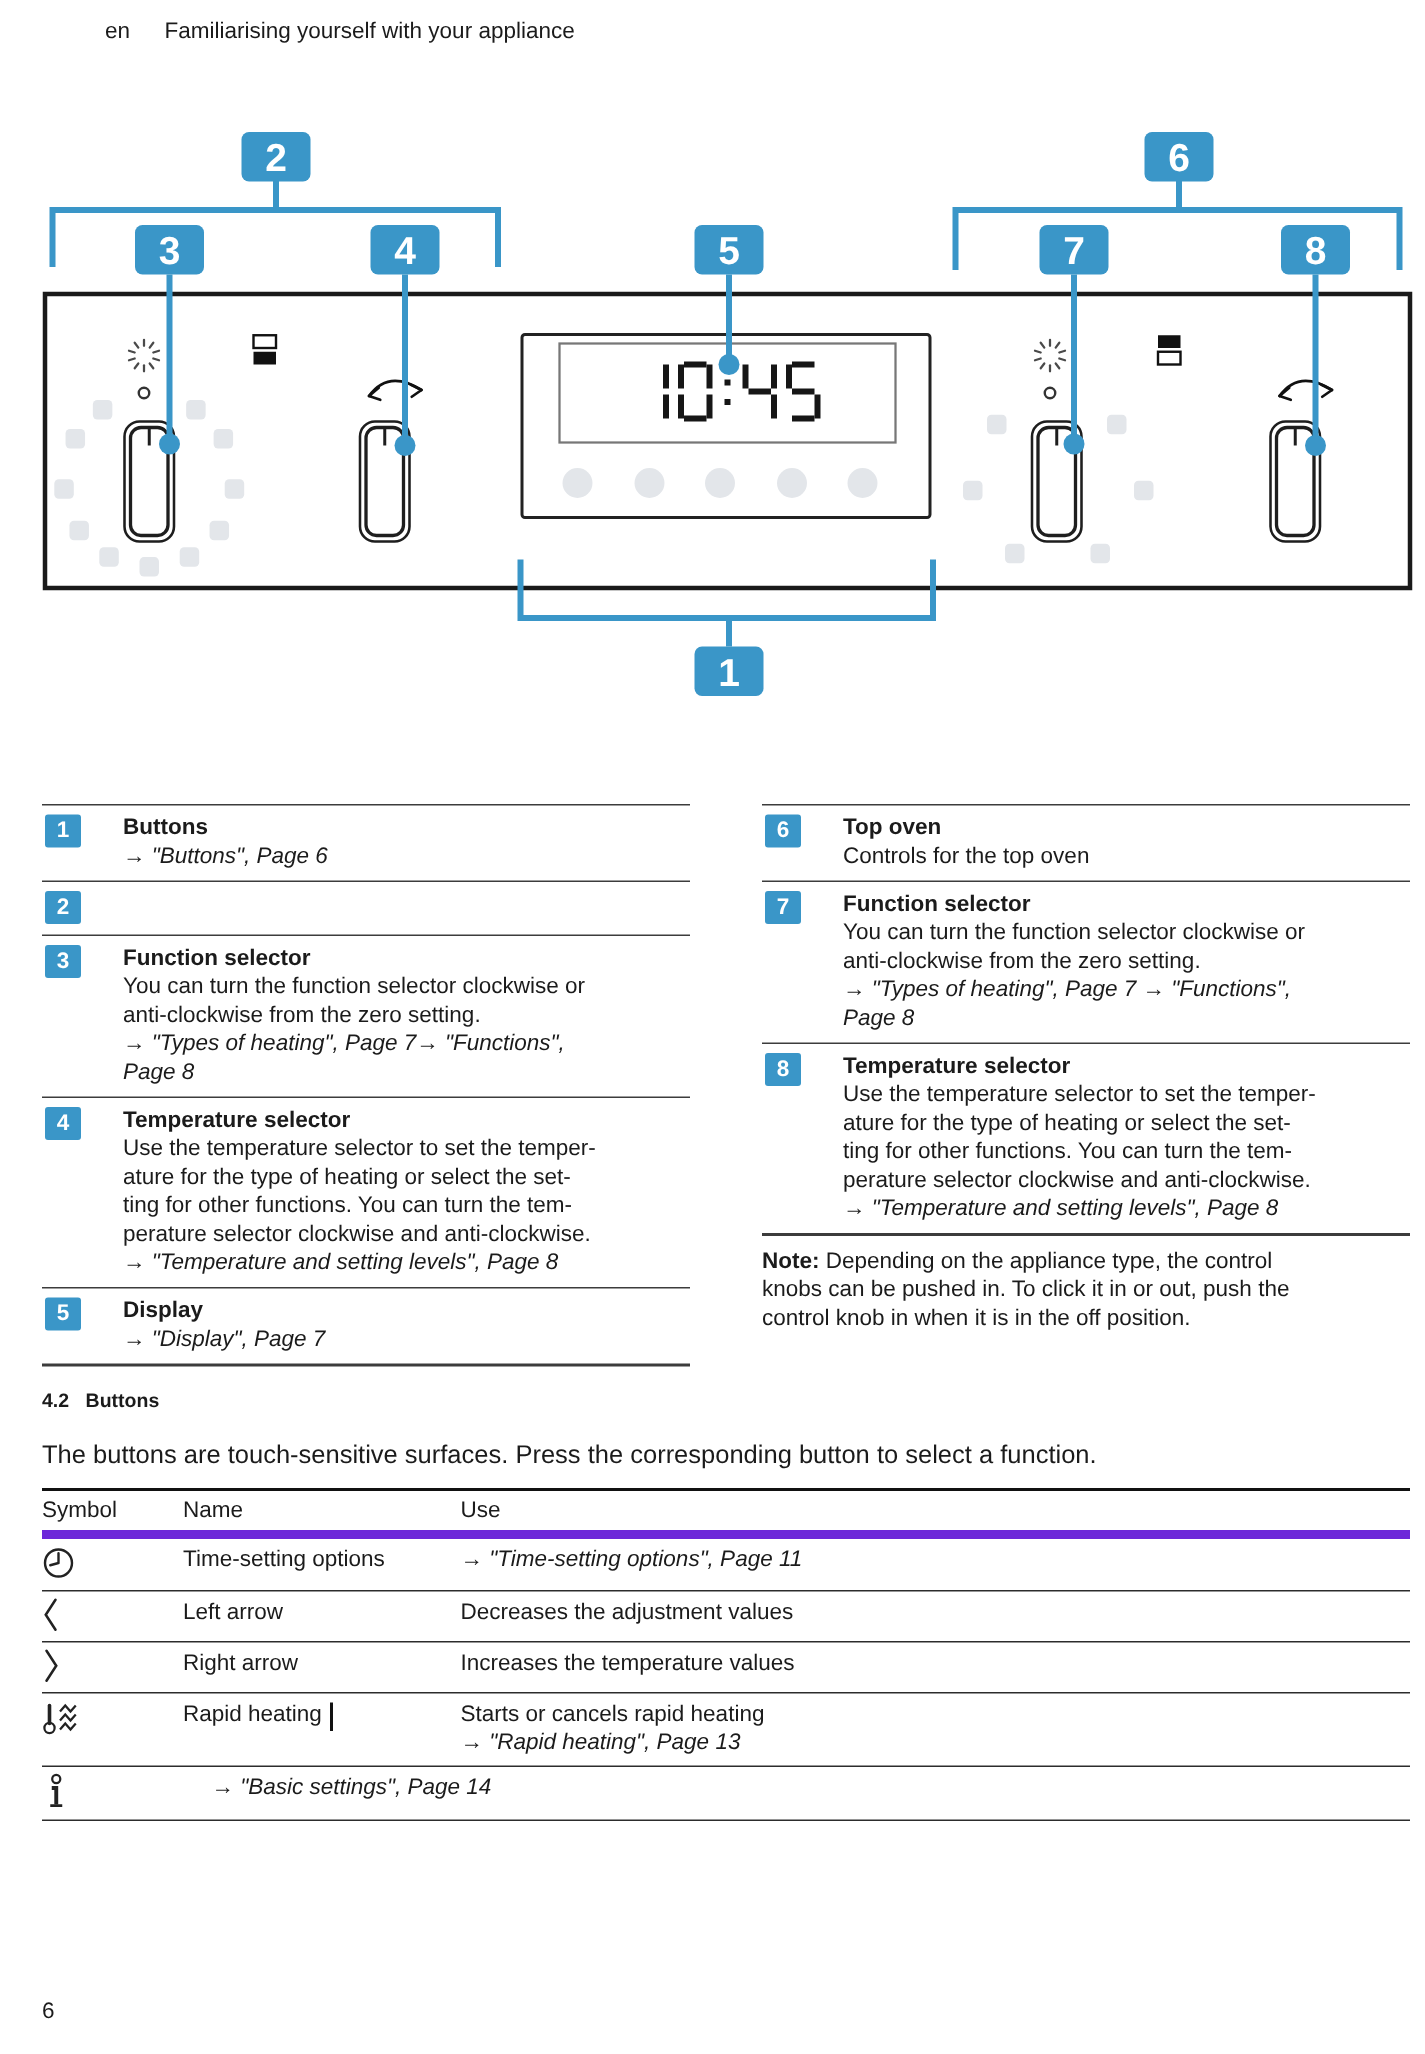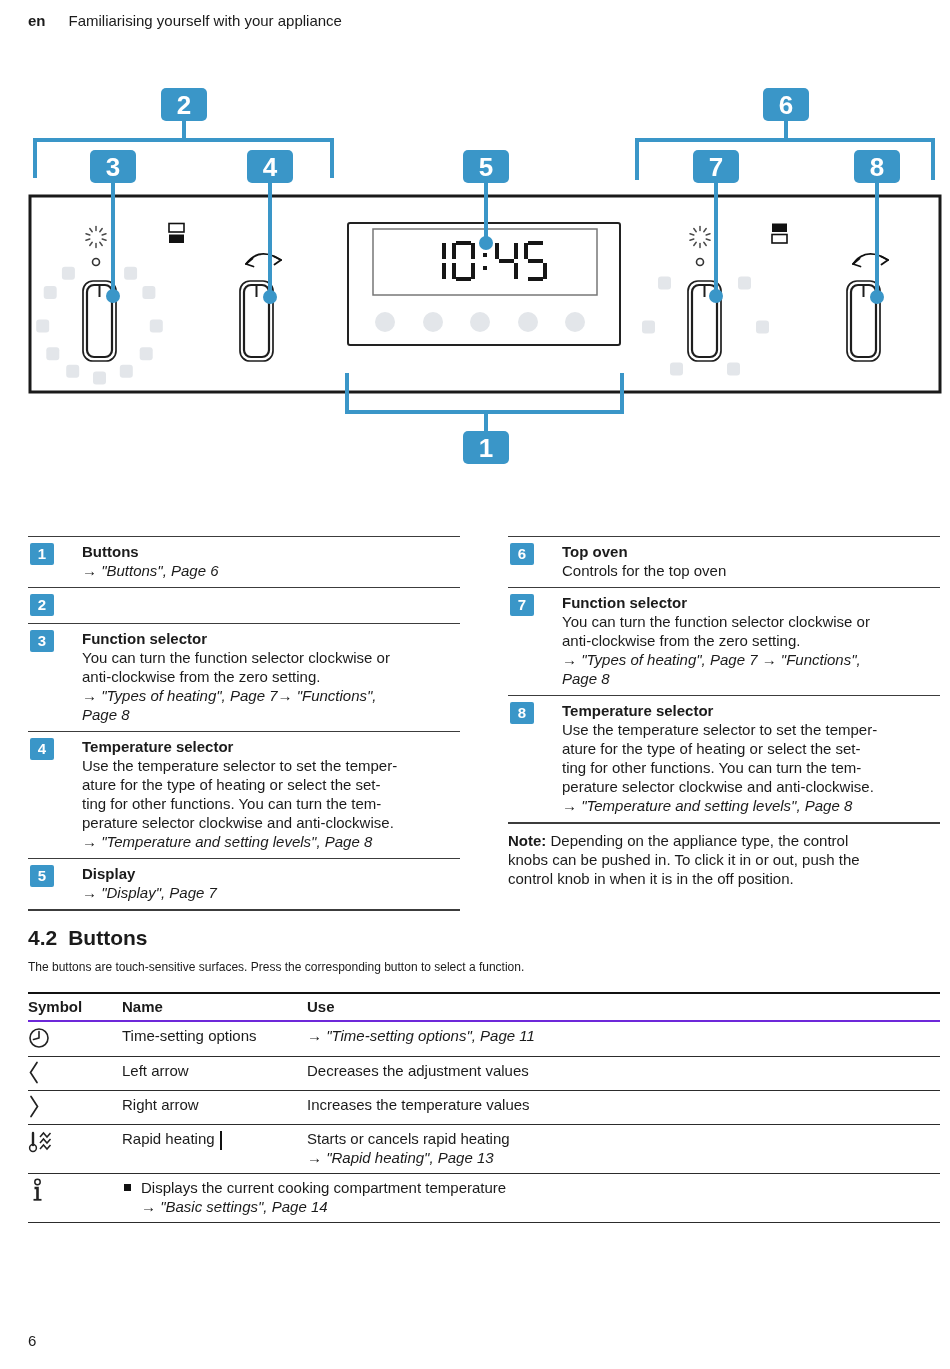--- a/index.html
+++ b/index.html
@@ -3,21 +3,21 @@
 <meta charset="utf-8">
 <style>
   html,body{margin:0;padding:0;background:#ffffff;}
   .page{position:relative;width:950px;height:1369px;background:#fff;
         font-family:"Liberation Sans",sans-serif;color:#1b1b1b;overflow:hidden;}
   .b{font-weight:bold;}
   .ml{white-space:pre-line;}
 
   
   .hdr{position:absolute;left:28px;top:12px;font-size:15px;}
-  .hdr .lang{font-weight:bold;}
+  .hdr .lang{font-weight:normal;margin-left:42px;}
   .hdr .title{margin-left:23px;text-align:center;}
   .ftr{position:absolute;left:28px;top:1332px;font-size:15px;}
 
   
   .diagram{position:absolute;left:0;top:0;width:950px;height:480px;}
   .diagram svg{position:absolute;left:0;top:0;}
   .callout{position:absolute;width:46px;height:33px;border-radius:5px;background:#3a96c8;
            color:#fff;font-size:26px;font-weight:bold;display:flex;align-items:center;
            justify-content:center;line-height:1;}
 
@@ -42,28 +42,28 @@
   .legend-col.left{left:28px;} .legend-col.right{left:508px;}
   .legend-item{display:flex;border-top:1.5px solid #3c3c3c;padding:5px 0 7px;}
   .legend-item.last{border-bottom:2px solid #3c3c3c;}
   .badge{flex:0 0 24px;width:24px;height:22px;background:#3a96c8;color:#fff;text-align:center;
          font-weight:bold;font-size:15px;line-height:22px;border-radius:2px;margin:1px 28px 0 2px;}
   .legend-title{font-weight:bold;}
   .legend-ref{font-style:italic;}
   .note{margin-top:7px;}
 
   
-  .sec-head{position:absolute;left:28px;top:926px;font-size:21px;font-weight:bold;}
+  .sec-head{position:absolute;left:28px;top:926px;font-size:13px;font-weight:bold;}
   .sec-head .sec-title{margin-left:11px;}
-  .sec-intro{position:absolute;left:28px;top:960px;font-size:12px;}
+  .sec-intro{position:absolute;left:28px;top:960px;font-size:17px;}
 
   
   .btable{position:absolute;left:28px;top:992px;width:912px;font-size:15px;line-height:19px;}
   .trow{display:flex;border-bottom:1.7px solid #2c2c2c;padding:4px 0 6px;}
-  .trow.head{border-top:2.5px solid #111;border-bottom:2px solid #6d28d9;font-weight:bold;padding:3px 0 4px;}
+  .trow.head{border-top:2.5px solid #111;border-bottom:6px solid #6d28d9;font-weight:normal;padding:3px 0 4px;}
   .c-sym{flex:0 0 94px;}
   .c-name{flex:0 0 185px;}
   .c-use{flex:1;}
   .ref{font-style:italic;}
   .bullet-row{display:flex;}
   .bullet{flex:0 0 7px;width:7px;height:7px;background:#111;margin:6px 10px 0 2px;}
   .bullet-ref{margin-left:19px;}
   .mini-oven{display:inline-block;vertical-align:-2px;margin-left:5px;}
   .mini-oven .mo-top{width:12px;height:5px;border:1.5px solid #111;background:#fff;}
   .mini-oven .mo-bot{width:15px;height:8px;background:#111;margin-top:2px;}
@@ -370,23 +370,19 @@
 
     <div class="trow">
       <div class="c-sym">
         <svg class="symsvg" width="24" height="25" viewBox="0 0 24 25">
           <circle cx="9.5" cy="4" r="2.7" fill="none" stroke="#222" stroke-width="1.5"></circle>
           <path d="M6.5,10 H9.5 V21" fill="none" stroke="#222" stroke-width="2.6"></path>
           <path d="M5.5,21.8 H13.5" fill="none" stroke="#222" stroke-width="1.8"></path>
         </svg>
       </div>
       <div class="c-use">
-        <div class="bullet-row">
-          <span class="bullet"></span>
-          <span>Displays the current cooking compartment temperature</span>
-        </div>
         <div class="ref bullet-ref">→ "Basic settings", Page 14</div>
       </div>
     </div>
   </div>
 
   <div class="ftr">6</div>
 </div>
 
 </body></html>

